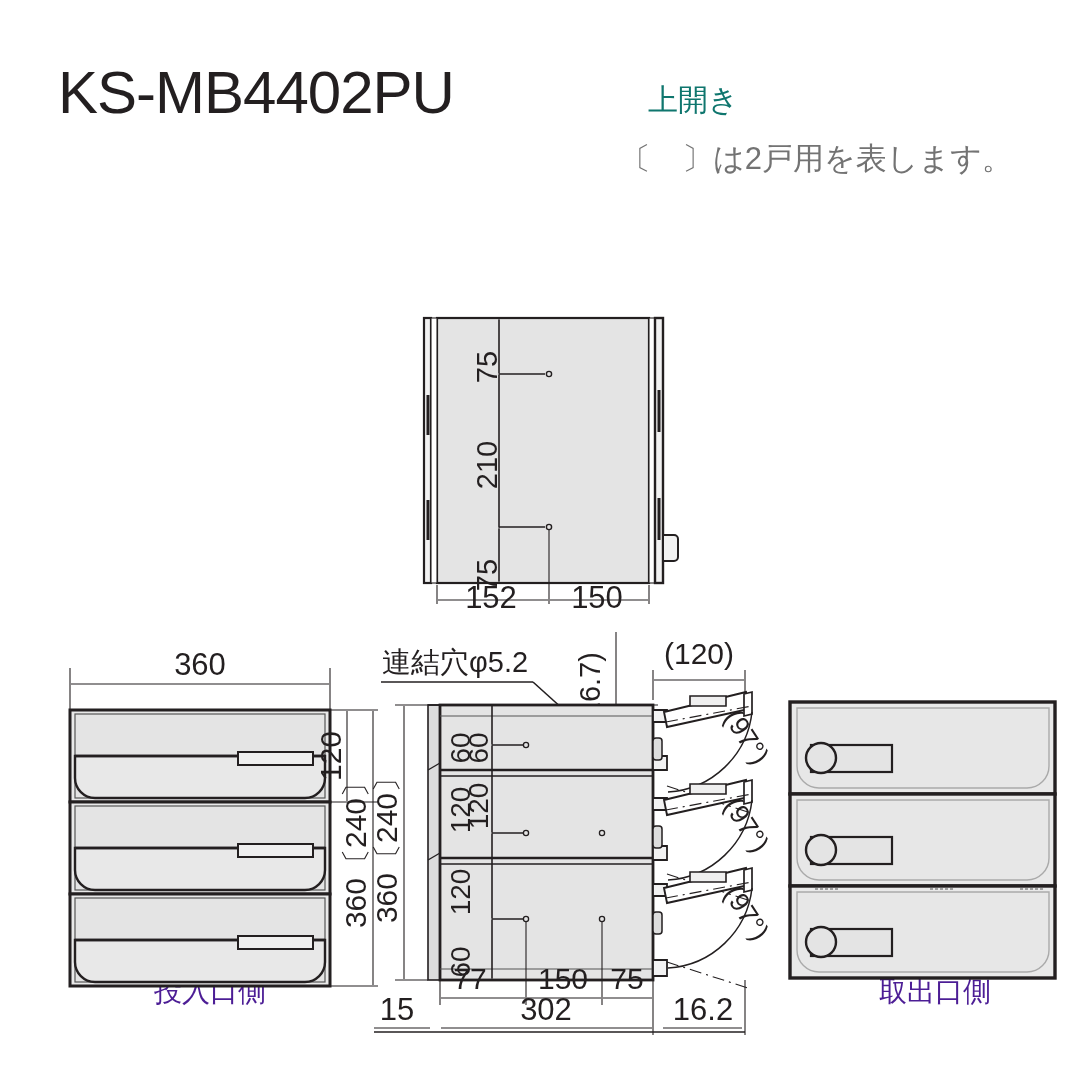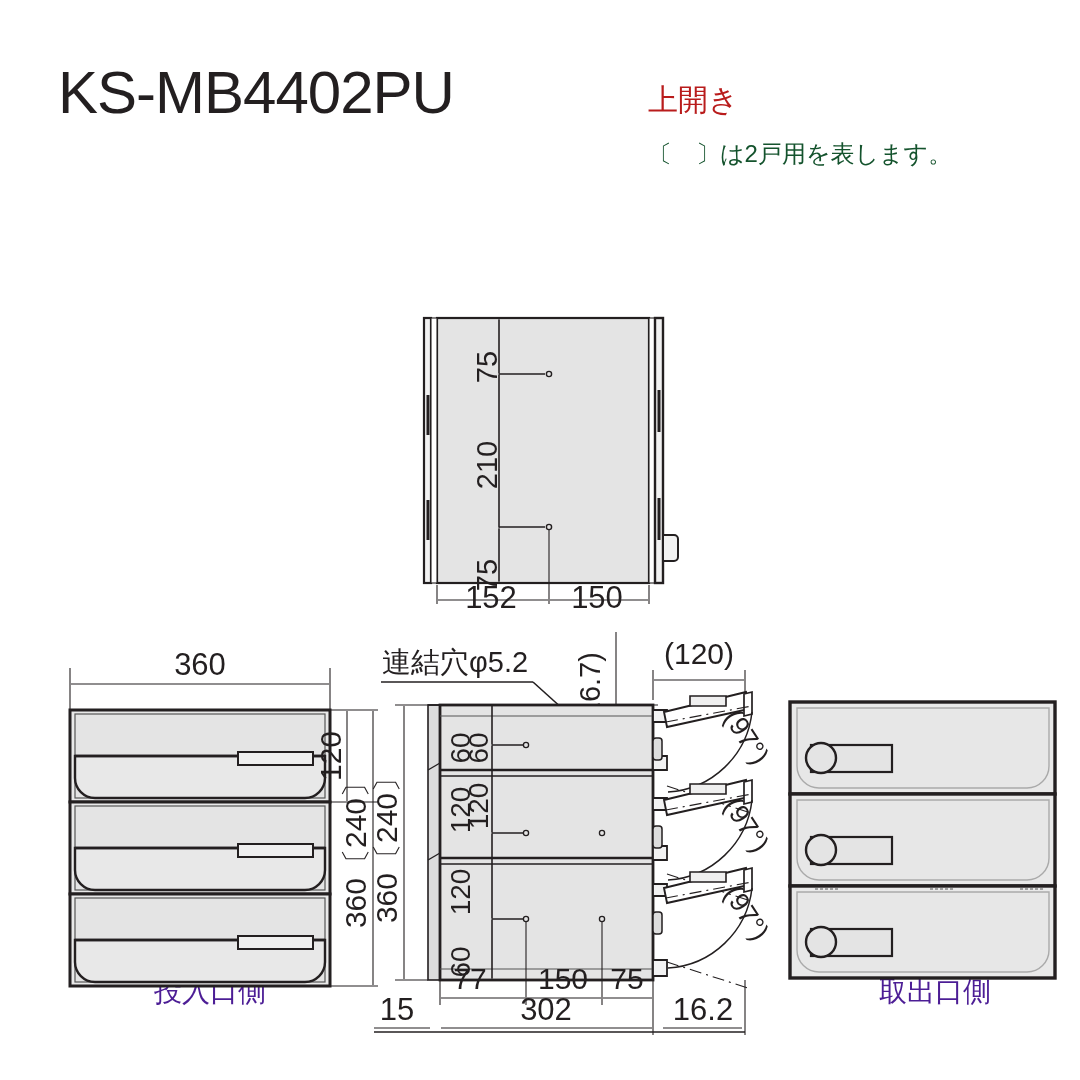--- a/index.html
+++ b/index.html
@@ -29,29 +29,29 @@
     font-weight: 500;
     letter-spacing: -1px;
     color: #231f20;
     white-space: nowrap;
   }
   .hdr-note1 {
     position: absolute;
     left: 648px;
     top: 80px;
     font-size: 30px;
-    color: #b91c1c;
+    color: #0f766e;
     white-space: nowrap;
   }
   .hdr-note2 {
     position: absolute;
-    left: 648px;
+    left: 620px;
     top: 138px;
-    font-size: 24px;
-    color: #14532d;
+    font-size: 31px;
+    color: #737373;
     white-space: nowrap;
   }
   .view-caption {
     position: absolute;
     font-size: 28px;
     color: #4c1d95;
     white-space: nowrap;
     text-align: center;
   }
   #cap-left  { left: 90px;  top: 973px; width: 240px; }

